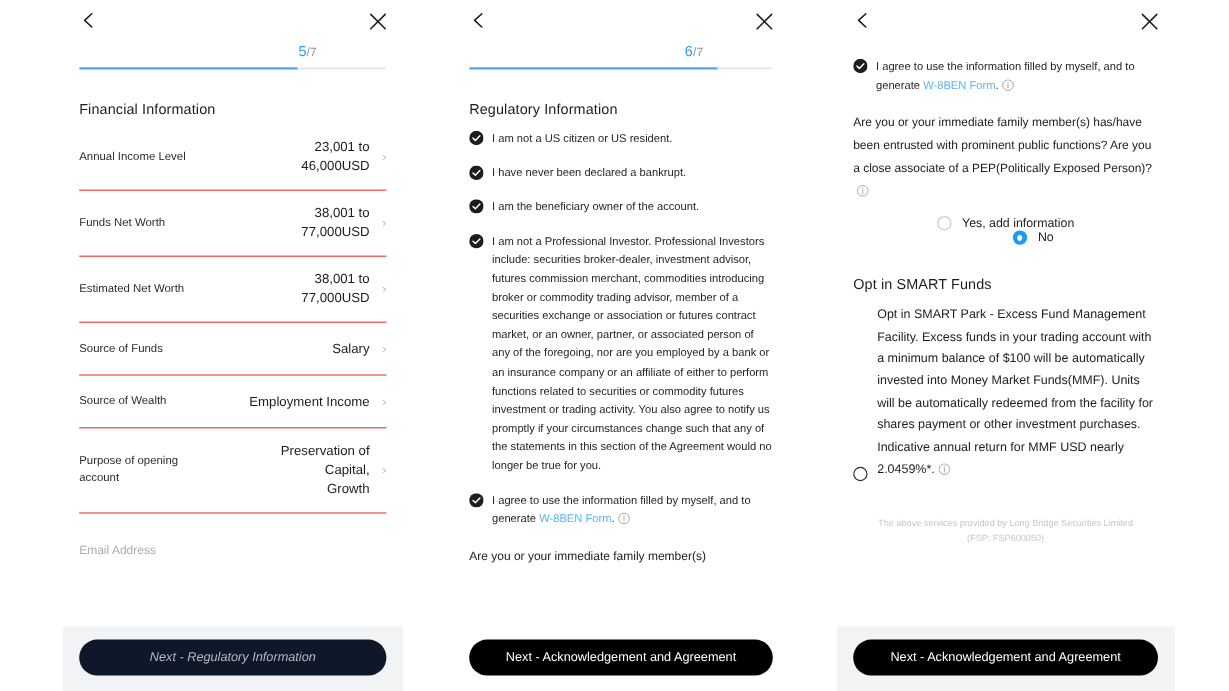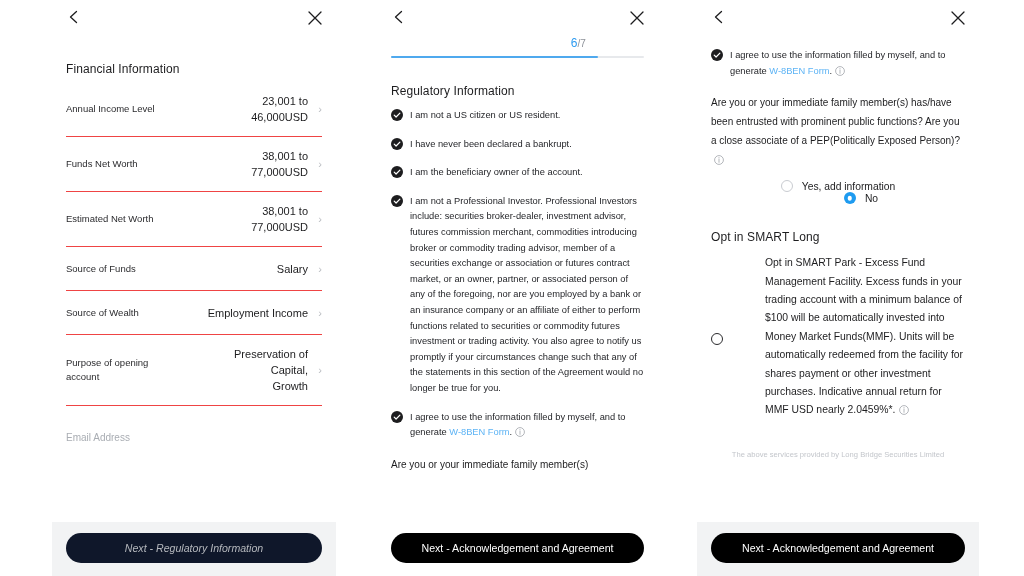--- a/index.html
+++ b/index.html
@@ -125,21 +125,21 @@
     border: none; background: #1e9bf0;
   }
   .radio-mark.checked::after {
     content:''; position:absolute; left:50%; top:50%;
     width:4.5px; height:4.5px; background:#fff; border-radius:50%;
     transform: translate(-50%,-50%);
   }
   .radio-label { font-size: 10.3px; color: #1d1d1f; }
 
   
-  .optin-row { display: flex; align-items: center; margin-top: 10px; gap: 34px; }
+  .optin-row { display: flex; align-items: flex-end; margin-top: 10px; }
   .optin-radio {
     flex: 0 0 12px; width: 12px; height: 12px; border-radius: 50%;
     border: 1.2px solid #2b2b2e; background:#fff;
     margin-top: 3px; margin-right: 8px;
   }
   .optin-text { flex:1; font-size: 10.4px; line-height: 18.4px; color: #1d1d1f; }
 
   .disclaimer {
     margin-top: 28px;
     text-align: center;
@@ -182,20 +182,28 @@
             <path d="M10.5 2.5L4.5 8l6 5.5" fill="none" stroke="#1d1d1f" stroke-width="1.3" stroke-linecap="round" stroke-linejoin="round"></path>
           </svg>
       </span>
       <span class="close-icon">
         <svg width="18" height="18" viewBox="0 0 18 18">
             <path d="M3 3L15 15M15 3L3 15" fill="none" stroke="#1d1d1f" stroke-width="1.3" stroke-linecap="round"></path>
           </svg>
       </span>
     </div>
 
+    <div class="progress-wrap">
+      <div class="progress-label">
+        <span>5</span><span class="den">/7</span>
+      </div>
+      <div class="progress-track">
+        <div class="progress-fill" id="p1fill" style="width: 71%;"></div>
+      </div>
+    </div>
 
     <div class="content">
       <div class="section-title">Financial Information</div>
       <div class="form-list" id="p1-rows">
           <div class="form-row">
             <div class="label">Annual Income Level</div>
             <div class="value">
               <span class="ln">23,001 to</span>
               <span class="ln">46,000USD</span>
             </div>
@@ -374,33 +382,34 @@
         <div class="radio-opt">
           <span class="radio-mark" id="r-yes"></span>
           <span class="radio-label">Yes, add information</span>
         </div>
         <div class="radio-opt second">
           <span class="radio-mark checked" id="r-no"></span>
           <span class="radio-label">No</span>
         </div>
       </div>
 
-      <div class="section-title" style="margin-top:26px;margin-bottom:2px;">Opt in SMART Long</div>
+      <div class="section-title" style="margin-top:26px;margin-bottom:2px;">Opt in SMART Funds</div>
 
       <div class="optin-row">
         <span class="optin-radio"></span>
         <span class="optin-text"><span>Opt in SMART Park - Excess Fund Management Facility. Excess funds in your trading account with a minimum balance of $100 will be automatically invested into Money Market Funds(MMF). Units will be automatically redeemed from the facility for shares payment or other investment purchases. Indicative annual return for MMF USD nearly 2.0459%*.</span><span class="info-icon"><svg width="10" height="10" viewBox="0 0 12 12">
                 <circle cx="6" cy="6" r="5.3" fill="none" stroke="#9b9fa5" stroke-width="0.9"></circle>
                 <circle cx="6" cy="3.4" r="0.65" fill="#9b9fa5"></circle>
                 <path d="M6 5.2v3.6" stroke="#9b9fa5" stroke-width="0.9" stroke-linecap="round"></path>
               </svg></span></span>
       </div>
 
       <div class="disclaimer">
         <div>The above services provided by Long Bridge Securities Limited</div>
+        <div>(FSP: FSP600050)</div>
       </div>
     </div>
 
     <div class="footer light">
       <button class="cta primary">Next - Acknowledgement and Agreement</button>
     </div>
   </div>
 
 </div>
 

